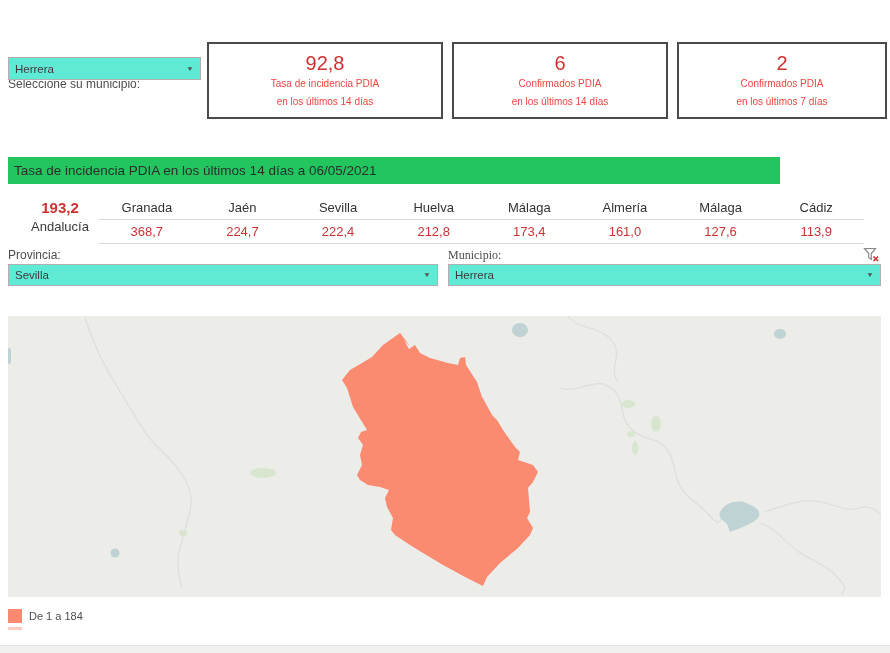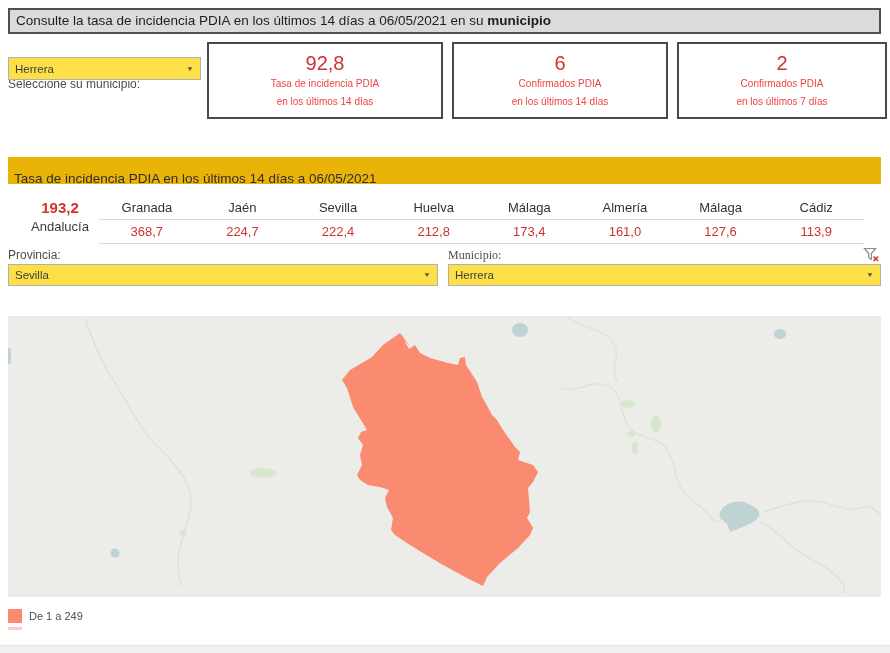--- a/index.html
+++ b/index.html
@@ -7,37 +7,37 @@
   .abs { position:absolute; }
   #stage { position:relative; width:890px; height:653px; }
 
   
   .banner { left:8px; top:8px; width:873px; height:26px; background:#dbdbdb; border:2px solid #4f4f4f;
             font-size:13.5px; color:#1e1e1e; line-height:22px; padding:0 6px; white-space:nowrap; }
   .banner b { font-weight:bold; }
 
   
   .sel-label { left:8px; top:41px; font-size:12px; color:#4d4d4d;margin-top:36px; }
-  .dropdown { background:#fde047; border:1px solid #b0b0b0; font-size:11.5px; color:#3c3c3c;
+  .dropdown { background:#5eead4; border:1px solid #b0b0b0; font-size:11.5px; color:#3c3c3c;
               display:flex; align-items:center; padding:0 6px; justify-content:space-between; cursor:pointer; }
   .dd-muni-top { left:8px; top:57px; width:193px; height:23px; }
   .caret { font-size:8px; color:#555; transform:scaleY(.8); }
 
   
   .kpi { top:42px; height:77px; border:2px solid #4a4a4a; background:#fff; display:flex; flex-direction:column;
          align-items:center; justify-content:center; text-align:center; }
   .kpi .num { color:#ce3232; font-weight:normal; font-size:20px; line-height:24px; }
   .kpi .lbl { font-size:10px; color:#ef4444; line-height:18px; }
   .kpi1 { left:207px; width:236px; }
   .kpi2 { left:452px; width:216px; }
   .kpi3 { left:677px; width:210px; }
 
   
-  .section-bar { left:8px; top:157px; width:873px; height:27px; background:#eab308; font-size:13.5px;
-                 color:#2e2e2e; line-height:27px; padding:8px 6px; }
+  .section-bar { left:8px; top:157px; width:772px; height:27px; background:#22c55e; font-size:13.5px;
+                 color:#2e2e2e; line-height:27px; padding:0 6px; }
 
   
   .region { left:8px; top:199px; width:104px; text-align:center; }
   .region .num { color:#ce3232; font-weight:bold; font-size:15px; line-height:18px; }
   .region .name { font-size:13px; color:#3a3a3a; line-height:19px; }
   .ptable { left:99px; top:199px; width:765px; }
   .prow { display:flex; }
   .pcell { flex:1; text-align:center; font-size:13px; line-height:17px; }
   .phead .pcell { color:#333; padding-bottom:3px; }
   .pvals .pcell { color:#cc3434; padding-top:3px; padding-bottom:3px; cursor:pointer; }
@@ -63,21 +63,20 @@
   .legend-partial { left:8px; top:627px; width:14px; height:3px; background:#fbcdc0; }
 
   
   .scroll-strip { left:0; top:645px; width:890px; height:8px; background:#f0f0ee; border-top:1px solid #e3e3e1; }
 </style>
 </head>
 <body>
 
 <div id="stage">
 
-  <div class="abs banner"><span>Consulte la tasa de incidencia PDIA en los últimos 14 días a 06/05/2021 en su </span><b>municipio</b></div>
 
   <div class="abs sel-label">Seleccione su municipio:</div>
   <div class="abs dropdown dd-muni-top">
     <span>Herrera</span>
     <span class="caret">▼</span>
   </div>
 
   <div class="abs kpi kpi1">
     <div class="num">92,8</div>
     <div class="lbl">Tasa de incidencia PDIA</div>
@@ -177,19 +176,19 @@
            L492,247 L479,261 L475,270 L459,262 L435,249 L415,237 L402,229
            L387,219 L383,214 L385,202 L379,191 L377,182 L381,174 L372,171
            L360,169 L352,164 L349,159 L354,149 L352,139 L355,129 L350,122
            L353,116 L359,114 L345,91 L339,72 L334,64 L342,54 L354,47
            L364,41 L375,29 Z"></path>
     </svg>
   </div>
 
   <div class="abs legend-item">
     <div class="legend-swatch" style="background: rgb(250, 138, 112);"></div>
-    <div class="legend-label">De 1 a 249</div>
+    <div class="legend-label">De 1 a 184</div>
   </div>
   <div class="abs legend-partial"></div>
 
   <div class="abs scroll-strip"></div>
 
 </div>
 
 </body></html>

